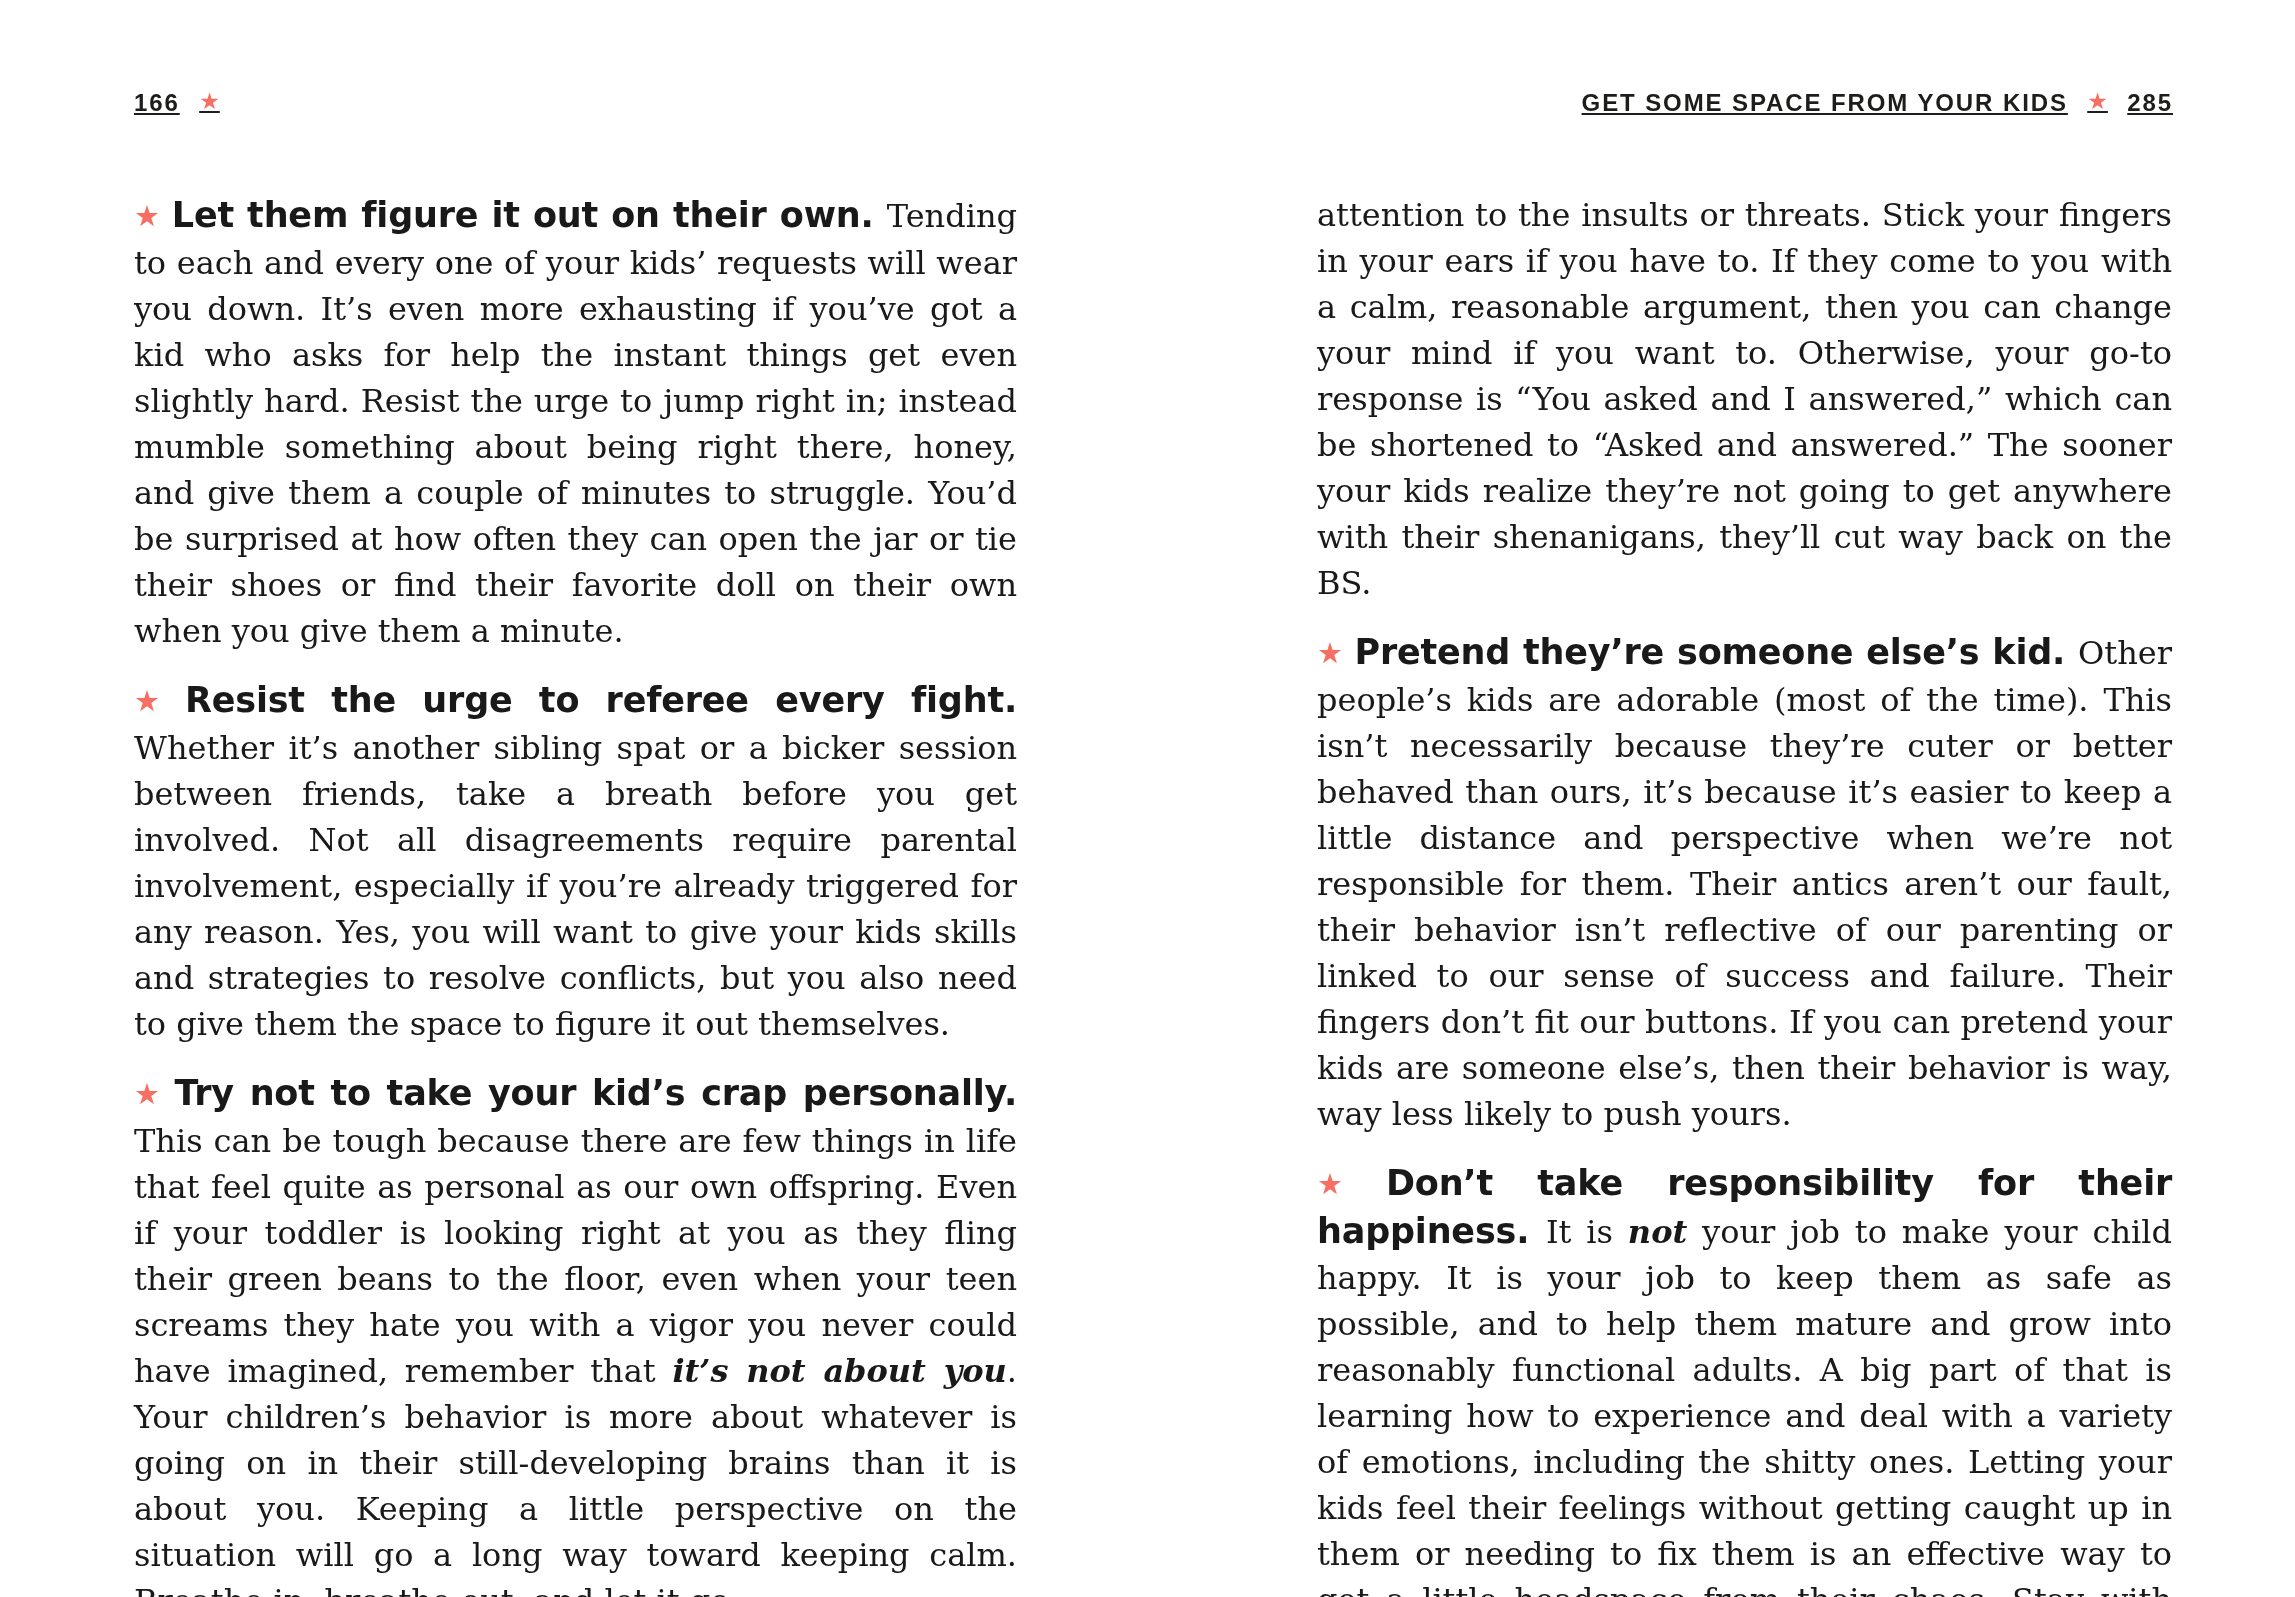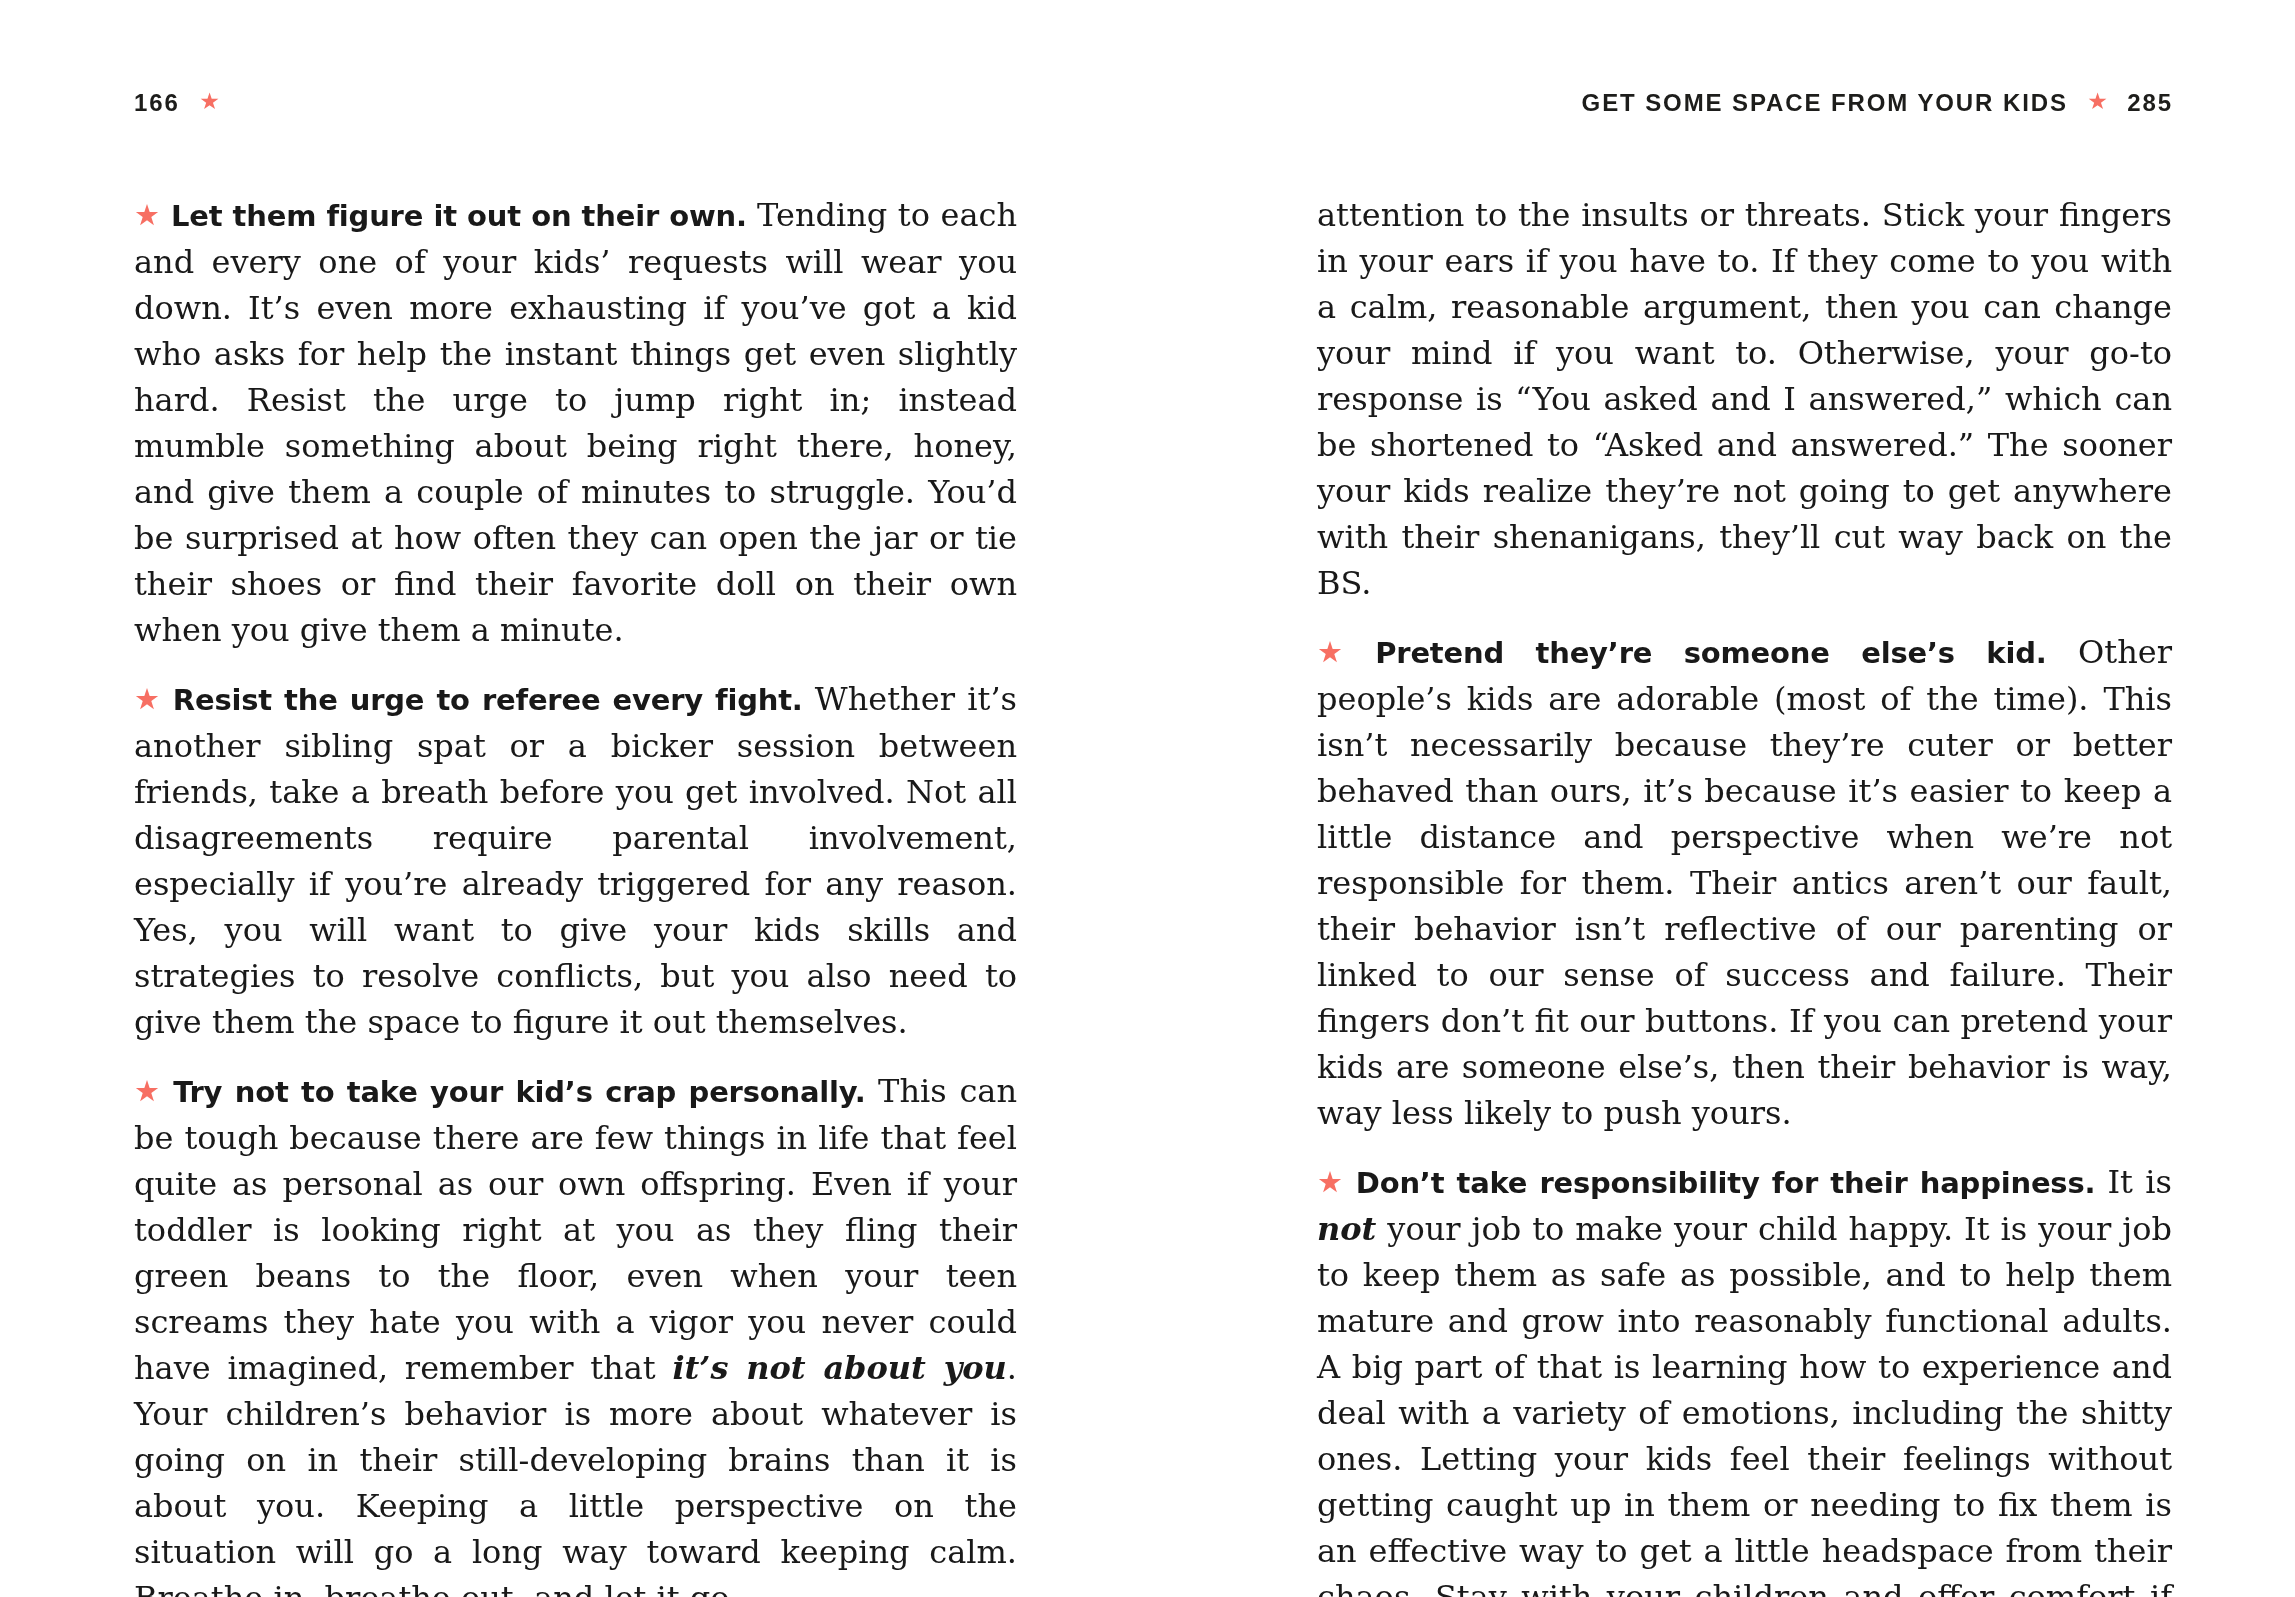--- a/index.html
+++ b/index.html
@@ -26,20 +26,21 @@
     position: absolute;
     top: 89px;
     font-family: "Liberation Sans", sans-serif;
     font-weight: 700;
     font-size: 24px;
     letter-spacing: 1.9px;
     color: var(--header-color);
     white-space: nowrap;
     display: flex;
     align-items: center;
+    text-decoration: underline;
   }
   .running-header .header-star {
     color: var(--star-color);
     font-family: "DejaVu Sans", sans-serif;
     font-size: 23px;
     letter-spacing: 0;
     margin: 0 19.4px;
     position: relative;
     top: -1.8px;
   }
@@ -64,21 +65,21 @@
     font-family: "DejaVu Sans", sans-serif;
     font-size: 29px;
     margin-right: 10.6px;
     position: relative;
     top: -0.9px;
   }
 
   .run-lead {
     font-family: "DejaVu Sans", "Liberation Sans", sans-serif;
     font-weight: 700;
-    font-size: 29px;
+    font-size: 35px;
     letter-spacing: -0.2px;
   }
   .run-normal { }
   .run-italic { font-style: italic; font-weight: bold; }
 </style>
 </head>
 <body>
 
 <div class="spread">
 

